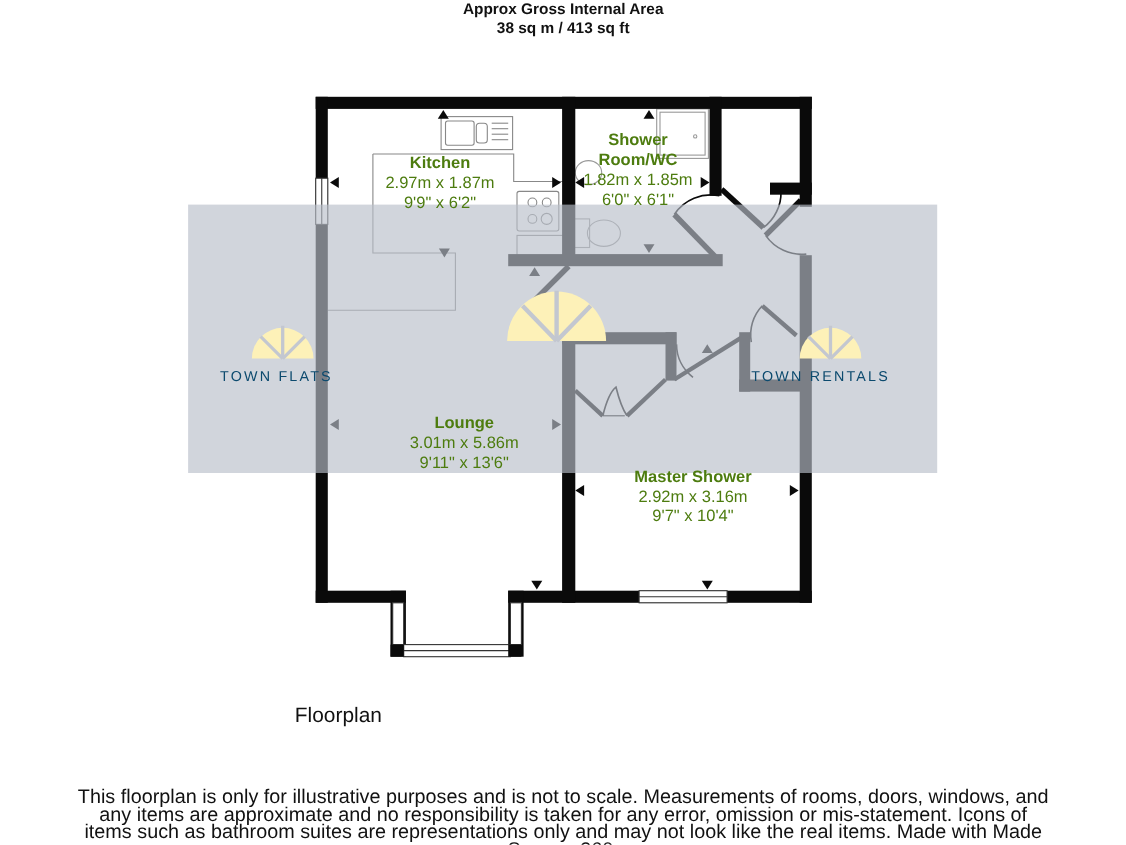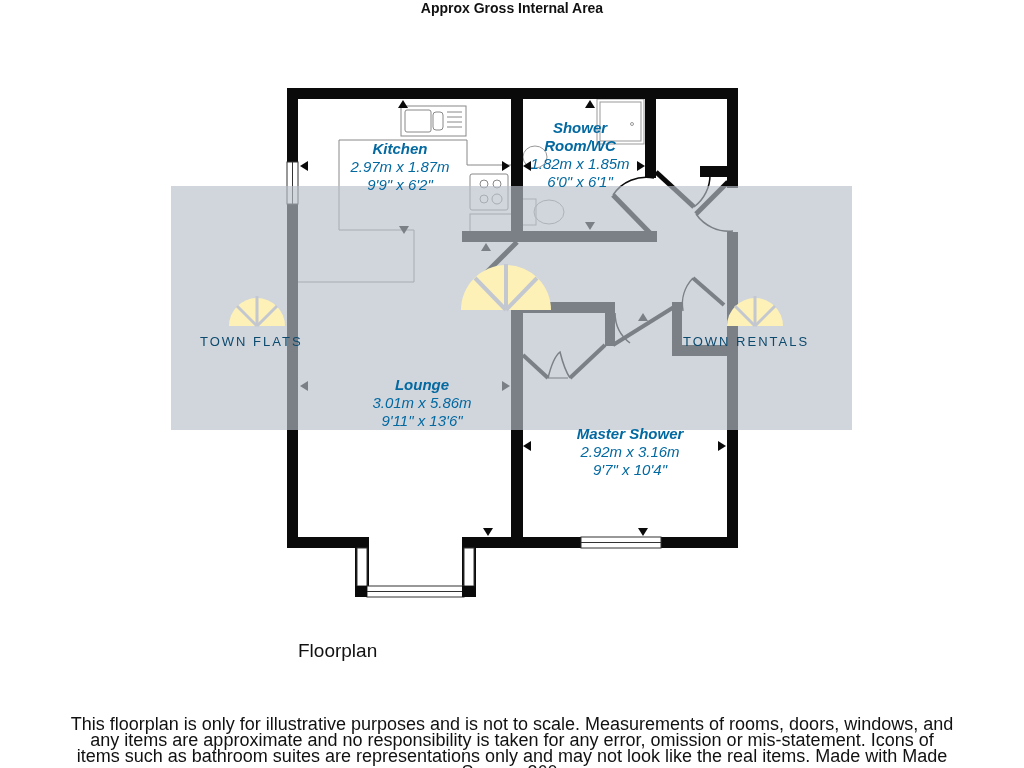--- a/index.html
+++ b/index.html
@@ -1,32 +1,33 @@
 <!DOCTYPE html>
 <html><head>
 <meta charset="utf-8">
 <style>
   html, body { margin:0; padding:0; background:#ffffff; }
   body { width:1024px; height:768px; position:relative; overflow:hidden; font-family:"Liberation Sans", sans-serif; color:#111; }
   .header { position:absolute; left:0; top:0; width:1024px; text-align:center; font-weight:bold; font-size:14px; line-height:17px; }
   .plan { position:absolute; left:0; top:0; width:1024px; height:768px; }
-  .label { position:absolute; text-align:center; font-size:15px; line-height:18px; color:#0369a1; white-space:nowrap;font-style:italic; }
+  .label { position:absolute; text-align:center; font-size:15px; line-height:18px; color:#4d7c0f; white-space:nowrap; }
   .label .name { font-weight:bold; }
   .banner { position:absolute; left:171px; top:186px; width:681px; height:244px; background:rgba(185,190,202,0.65); }
   .wm { position:absolute; color:#0c4a6e; letter-spacing:2px; white-space:nowrap; }
   .wm-small { font-size:13px; }
   .wm-big { font-size:24px; letter-spacing:4px; }
-  .caption { position:absolute; left:298px; top:640px; font-size:19px; }
+  .caption { position:absolute; left:268px; top:640px; font-size:19px; }
   .disclaimer { position:absolute; left:70px; top:716px; width:884px; text-align:center; font-size:18px; line-height:16px; }
 </style>
 </head>
 <body>
 
 <div class="header">
   <div>Approx Gross Internal Area</div>
+  <div>38 sq m / 413 sq ft</div>
 </div>
 
 <svg class="plan" width="1024" height="768" viewBox="0 0 1024 768">
 
   <g fill="none" stroke="#888" stroke-width="1">
     <polyline points="339,140 467,140 467,165 515,165"></polyline>
     <polyline points="339,140 339,230 414,230 414,282 298,282"></polyline>
     <rect x="470" y="214" width="45" height="20"></rect>
   </g>
 

